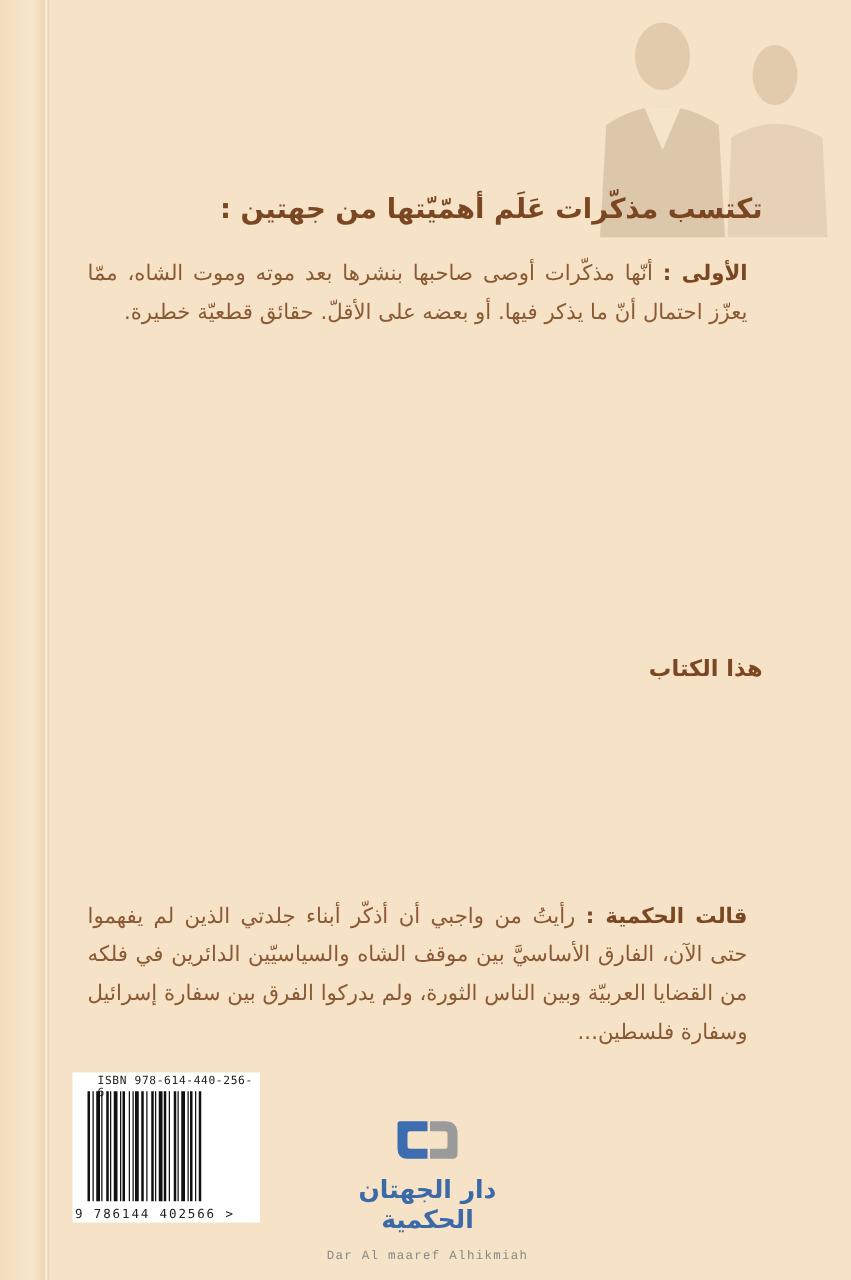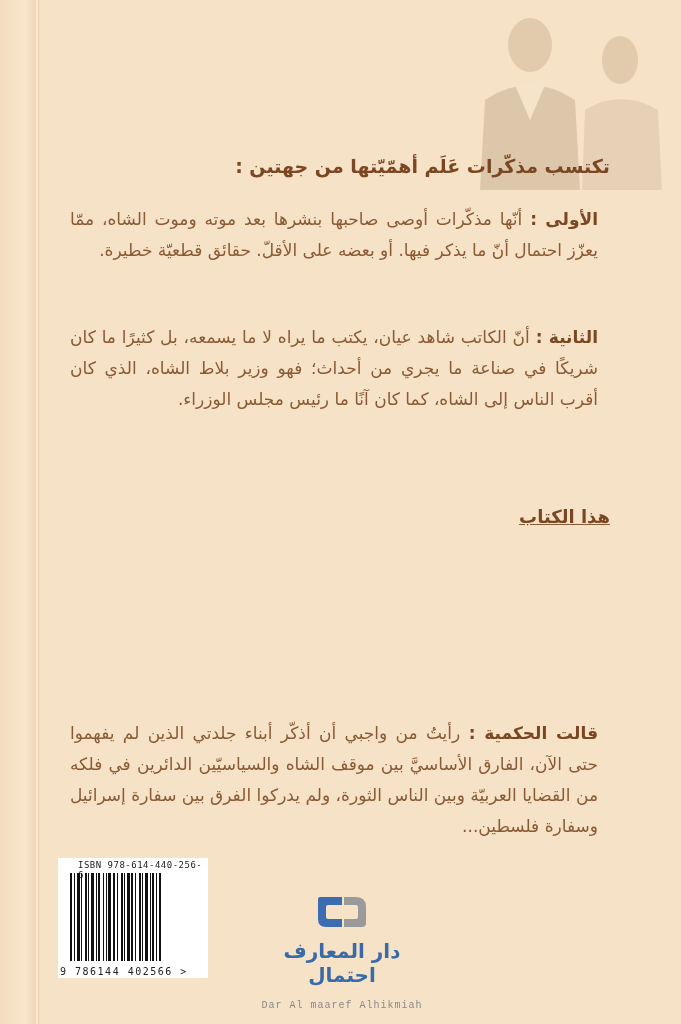--- a/index.html
+++ b/index.html
@@ -19,21 +19,21 @@
   .photo {
     position:absolute; left:470px; top:10px; width:200px; height:180px;
     opacity:0.22;
   }
   .content {
     position:absolute; left:58px; width:552px; direction:rtl; text-align:right;
     color:#8a5a34;
   }
   .p { font-size:17px; line-height:31px; margin:12px; text-align:justify; text-align-last:right; }
   .h { font-weight:bold; color:#7a4722; }
-  .title { font-size:19px; font-weight:bold; color:#7a4722; margin:0; }
+  .title { font-size:22px; font-weight:bold; color:#7a4722; margin:0; }
   .barcode {
     position:absolute; left:58px; top:858px; width:150px; height:120px;
     background:#fff;
   }
   .isbn-top { position:absolute; top:2px; left:20px; font-family:"DejaVu Sans Mono", monospace; font-size:9px; color:#222; letter-spacing:0.5px; }
   .bars { position:absolute; left:12px; top:15px; width:128px; height:88px; display:flex; }
   .bars span { display:block; height:100%; background:#111; }
   .isbn-bottom { position:absolute; bottom:1px; left:2px; font-family:"DejaVu Sans Mono", monospace; font-size:10px; color:#222; letter-spacing:1.5px; background:#fff; }
   .logo { position:absolute; left:252px; top:895px; width:180px; text-align:center; }
   .logo-ar { font-size:20px; font-weight:bold; color:#3a6aa8; direction:rtl; margin-top:4px; }
@@ -55,24 +55,23 @@
 
 <div class="content" style="top:155px;">
   <p class="title">تكتسب مذكّرات عَلَم أهمّيّتها من جهتين :</p>
 </div>
 
 <div class="content" style="top:192px;">
   <p class="p"><span class="h">الأولى :</span> <span>أنّها مذكّرات أوصى صاحبها بنشرها بعد موته وموت الشاه، ممّا يعزّز احتمال أنّ ما يذكر فيها. أو بعضه على الأقلّ. حقائق قطعيّة خطيرة.</span></p>
 </div>
 
 <div class="content" style="top:310px;">
-  <p class="p"><span class="h">الثانية :</span> <span>أنّ الكاتب شاهد عيان، يكتب ما يراه لا ما يسمعه، بل كثيرًا ما كان شريكًا في صناعة ما يجري من أحداث؛ فهو وزير بلاط الشاه، الذي كان أقرب الناس إلى الشاه، كما كان آنًا ما رئيس مجلس الوزراء.</span></p>
 </div>
 
-<div class="content" style="top:502px;text-decoration:underline;">
+<div class="content" style="top:521px;">
   <p class="title" style="font-size:18px;line-height:30px;">هذا الكتاب</p>
 </div>
 
 <div class="content" style="top:706px;">
   <p class="p"><span class="h">قالت الحكمية :</span> <span>رأيتُ من واجبي أن أذكّر أبناء جلدتي الذين لم يفهموا حتى الآن، الفارق الأساسيَّ بين موقف الشاه والسياسيّين الدائرين في فلكه من القضايا العربيّة وبين الناس الثورة، ولم يدركوا الفرق بين سفارة إسرائيل وسفارة فلسطين...</span></p>
 </div>
 
 <div class="barcode">
   <div class="isbn-top">ISBN 978-614-440-256-6</div>
   <div class="bars">
@@ -104,15 +103,15 @@
       <span style="width:2px;margin-right:0"></span>
   </div>
   <div class="isbn-bottom">9 786144 402566 &gt;</div>
 </div>
 
 <div class="logo">
   <svg width="52" height="36" viewBox="0 0 52 36">
     <path d="M2 4 Q2 2 4 2 L26 2 L26 10 L12 10 Q10 10 10 12 L10 22 Q10 24 12 24 L26 24 L26 32 L10 32 Q2 32 2 24 Z" fill="#3b6db0"></path>
     <path d="M28 2 L40 2 Q50 2 50 12 L50 28 Q50 32 46 32 L28 32 L28 24 L40 24 Q42 24 42 22 L42 12 Q42 10 40 10 L28 10 Z" fill="#9a9a9a"></path>
   </svg>
-  <div class="logo-ar">دار المعارف احتمال</div>
+  <div class="logo-ar">دار الجهتان الحكمية</div>
   <div class="logo-en">Dar Al maaref Alhikmiah</div>
 </div>
 
 </body></html>

